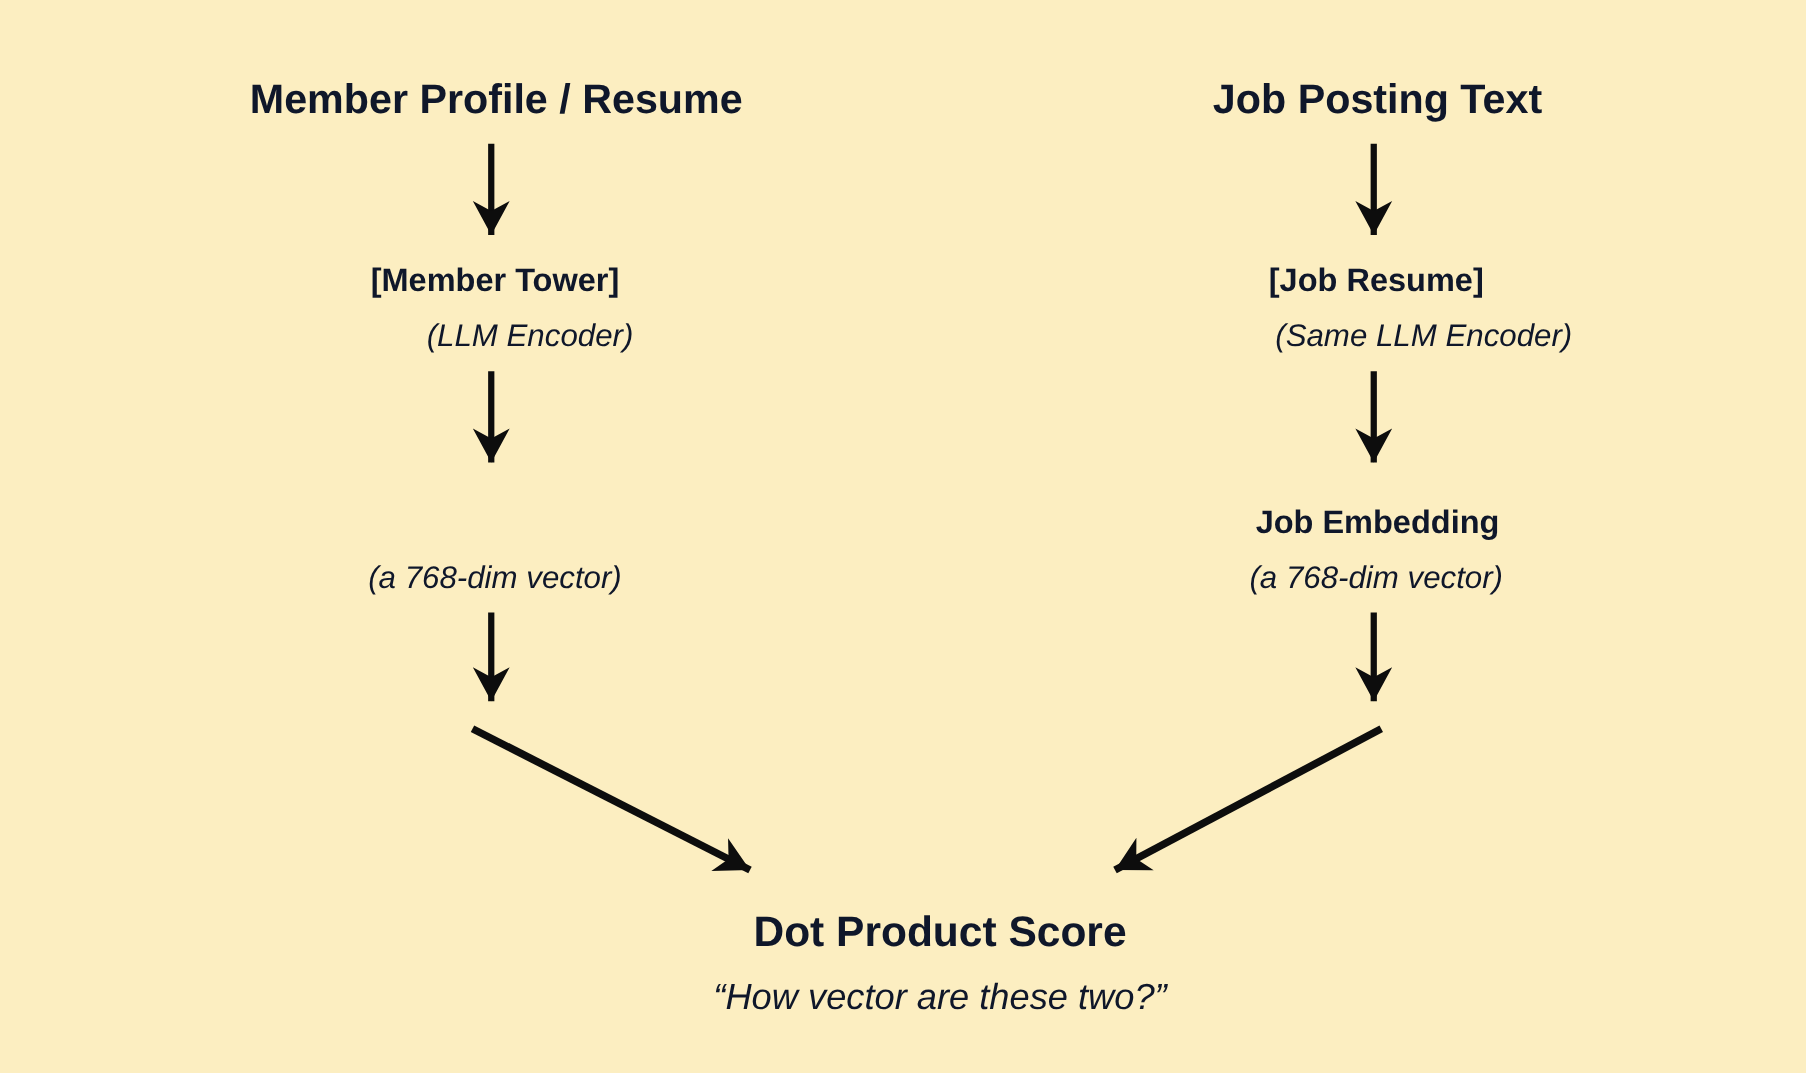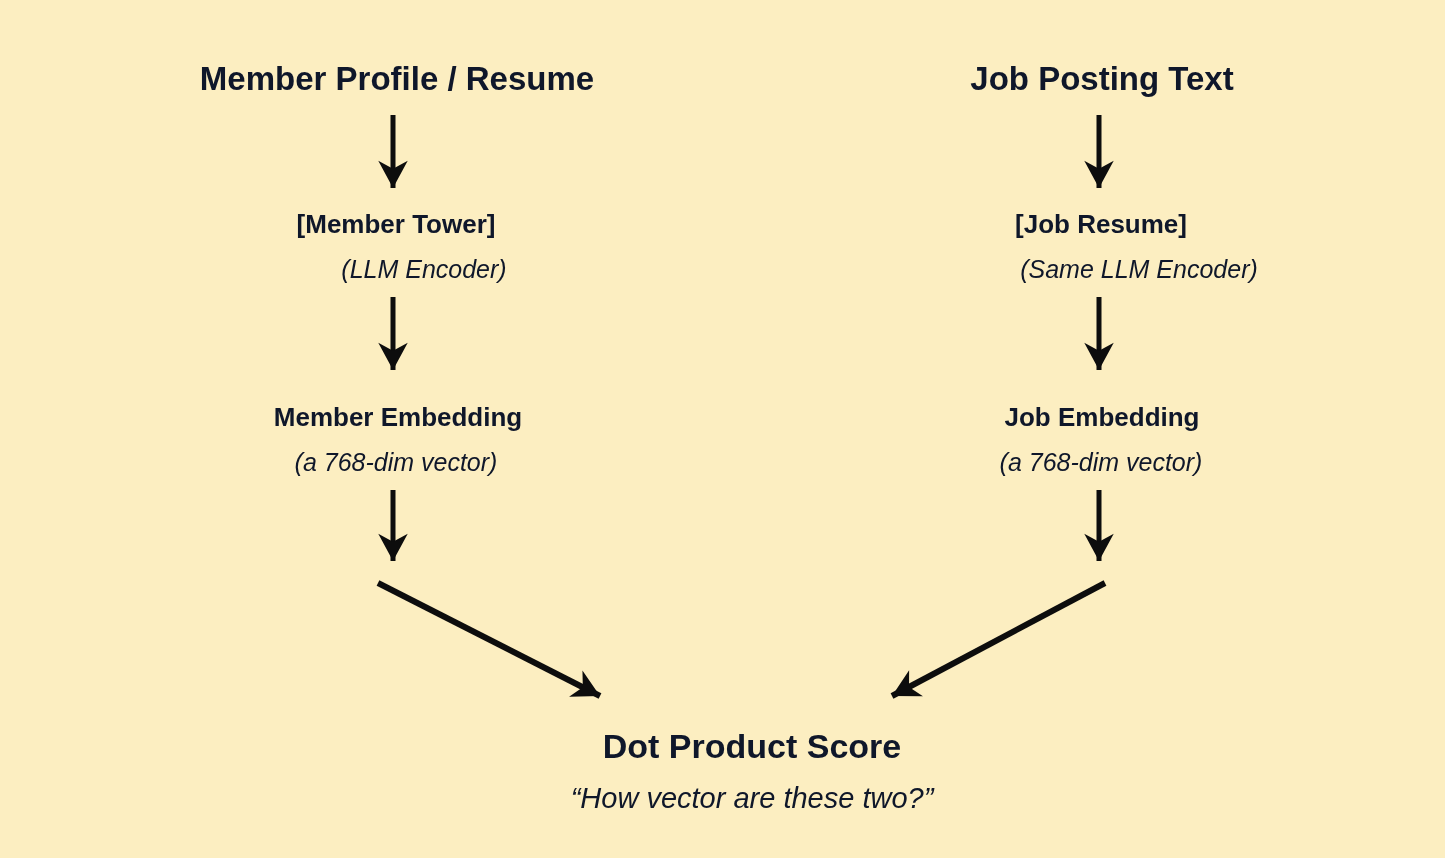--- a/index.html
+++ b/index.html
@@ -75,21 +75,20 @@
     <line x1="1099" y1="297" x2="1099" y2="370" stroke="#0d0d0d" stroke-width="5" marker-end="url(#dart)"></line>
     <line x1="1099" y1="490" x2="1099" y2="561" stroke="#0d0d0d" stroke-width="5" marker-end="url(#dart)"></line>
 
     <line x1="378" y1="583" x2="600" y2="696" stroke="#0d0d0d" stroke-width="6" marker-end="url(#dart)"></line>
     <line x1="1105" y1="583" x2="892" y2="696" stroke="#0d0d0d" stroke-width="6" marker-end="url(#dart)"></line>
   </svg>
 
   <div class="label title" style="left:397px; top:61px;">Member Profile / Resume</div>
   <div class="label node-title" style="left:396px; top:210px;">[Member Tower]</div>
   <div class="label sub" style="left:400px; top:256px;margin-left:24px;">(LLM Encoder)</div>
-  <div class="label node-title" style="left:398px; top:403px;">Member Embedding</div>
   <div class="label sub" style="left:396px; top:449px;">(a 768-dim vector)</div>
 
   <div class="label title" style="left:1102px; top:61px;">Job Posting Text</div>
   <div class="label node-title" style="left:1101px; top:210px;">[Job Resume]</div>
   <div class="label sub" style="left:1139px; top:256px;">(Same LLM Encoder)</div>
   <div class="label node-title" style="left:1102px; top:403px;">Job Embedding</div>
   <div class="label sub" style="left:1101px; top:449px;">(a 768-dim vector)</div>
 
   <div class="label score-title" style="left:752px; top:716px;">Dot Product Score</div>
   <div class="label score-sub" style="left:752px; top:783px;">“How vector are these two?”</div>

